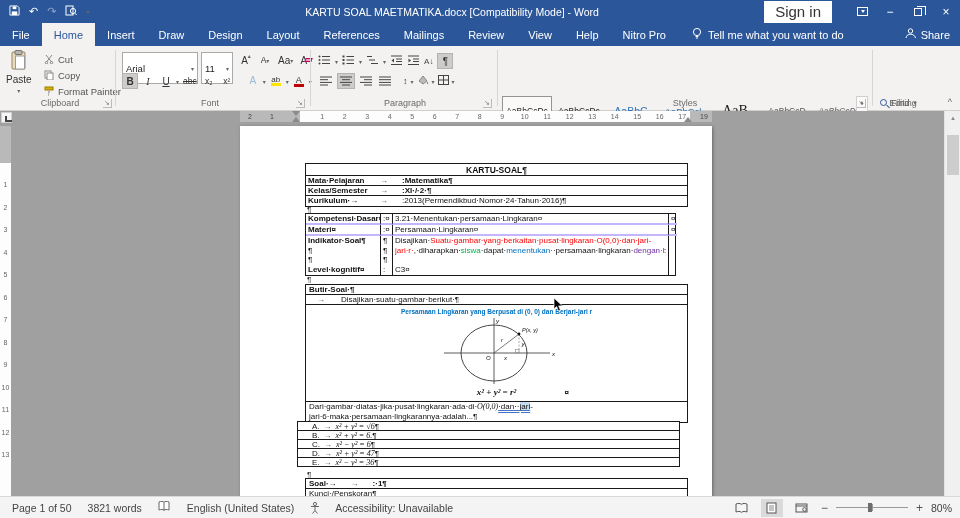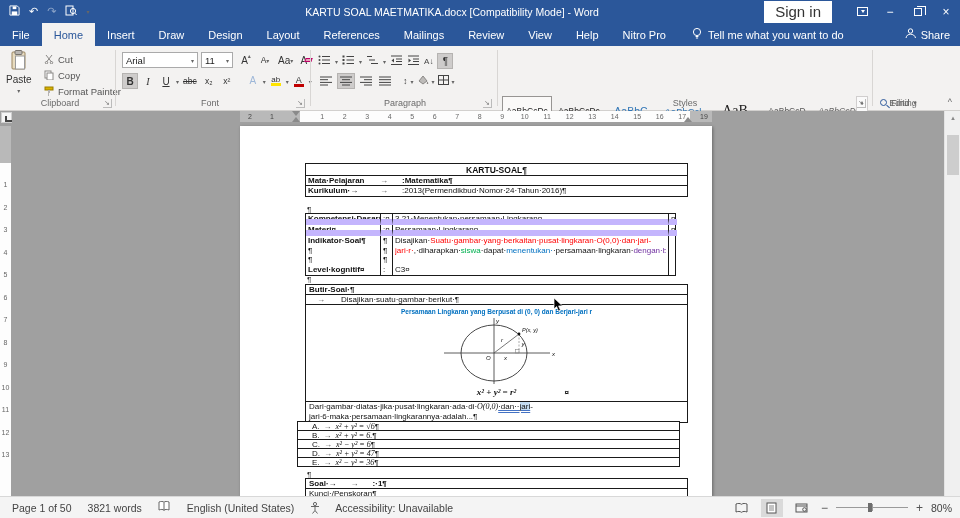--- a/index.html
+++ b/index.html
@@ -29,21 +29,21 @@
 .tellme{display:flex;align-items:center;gap:6px;margin-left:14px;white-space:nowrap}
 .share{position:absolute;right:10px;top:0;height:23px;display:flex;align-items:center;gap:5px}
 
 
 .ribbon{position:absolute;left:0;top:46px;right:0;height:65px;background:#f3f2f1;border-bottom:1px solid #d2d0ce;font-size:10px;color:#333}
 .gdiv{position:absolute;top:4px;bottom:4px;width:1px;background:#d8d6d4}
 .glabel{position:absolute;bottom:2px;font-size:9px;color:#6a6a6a;text-align:center}
 .launcher{position:absolute;bottom:2px;font-size:7px;color:#777;border:1px solid #bbb;border-top:none;border-left:none;width:9px;height:9px;line-height:7px;text-align:center}
 .btn-big{position:absolute;display:flex;flex-direction:column;align-items:center;gap:2px;font-size:10px;color:#333}
 .smallbtn{display:flex;align-items:center;gap:4px;font-size:9.5px;color:#555;height:15px}
-.fcombo{border:1px solid #aaa;background:#fff;height:16px;display:flex;align-items:center;justify-content:space-between;padding:0 3px;font-size:9.5px;color:#222}
+.fcombo{border:1px solid #aaa;background:#fff;height:32px;display:flex;align-items:center;justify-content:space-between;padding:0 3px;font-size:9.5px;color:#222}
 .car{font-size:6px;color:#666}
 .fbtn{height:16px;min-width:16px;display:inline-flex;align-items:center;justify-content:center;font-size:10px;color:#333;padding:0 2px}
 .fbtn.on{background:#cecccb;border:1px solid #b5b3b1}
 .underl{text-decoration:underline}
 .strik{text-decoration:line-through;font-size:8.5px}
 .colorbar{display:block;width:10px;height:3px;margin-top:-1px}
 .stack{display:flex;flex-direction:column;align-items:center;line-height:1}
 .sgal{position:absolute;left:502px;top:50px;display:flex;gap:2px}
 .sgi{width:50px;height:40px;display:flex;flex-direction:column;align-items:center;justify-content:center;border:1px solid transparent}
 .sgi.active{border:1px solid #979593;background:#faf9f8}
@@ -83,21 +83,21 @@
 .t1{position:absolute;left:65px;top:37px;width:383px;border:1px solid #1a1a1a;font-size:8px}
 .t1 .r{border-bottom:1px solid #1a1a1a;height:10px;line-height:9px;padding:0 2px;white-space:nowrap;overflow:hidden}
 .t1 .r:last-child{border-bottom:none}
 .t1 .hdr{height:12px;line-height:12px;text-align:center;font-weight:bold;font-size:8.5px;border-bottom:1px solid #1a1a1a}
 .mlab{display:inline-block;width:72px;font-weight:bold}
 .mar{color:#555;padding:0 14px 0 0}
 .vbold .mval{font-weight:bold}
 .pilmark{position:absolute;font-size:8px;color:#333}
 
 .kd{position:absolute;left:65px;top:87px;width:371px;display:grid;grid-template-columns:75px 12px 276px 8px;border:1px solid #1a1a1a;font-size:8px}
-.kd>div{border-right:1px solid #1a1a1a;border-bottom:6px solid #c4b5fd;padding:0 2px;height:11px;line-height:10px;white-space:nowrap;overflow:hidden}
+.kd>div{border-right:1px solid #1a1a1a;border-bottom:2px solid #c4b5fd;padding:0 2px;height:11px;line-height:10px;white-space:nowrap;overflow:hidden}
 .kd>div.nr{border-right:none}
 .kd>div.tall{height:39px;line-height:9.5px;border-bottom:none;white-space:normal}
 .kd .bl{font-weight:bold}
 .kd .ln{height:9.5px;line-height:9.5px}
 
 .box{position:absolute;left:65px;width:383px;border:1px solid #1a1a1a;font-size:8px;padding:0 3px;white-space:nowrap;overflow:hidden;background:#fff}
 .math{font-family:"Liberation Serif",serif;font-style:italic}
 .grm{text-decoration:underline double #4472c4}
 .flagbg{background:#c5ddf2}
 .figttl{margin-top:3px;text-align:center;font-size:6.5px;font-weight:bold;color:#0070c0}
@@ -531,20 +531,23 @@
     <div class="page">
 
       <div class="t1">
         <div class="r hdr">KARTU-SOAL¶</div>
         <div>
 
             <div class="r vbold">
               <span class="mlab">Mata·Pelajaran</span><span class="mar">→</span><span class="mval">:Matematika¶</span>
             </div>
 
+            <div class="r vbold">
+              <span class="mlab">Kelas/Semester</span><span class="mar">→</span><span class="mval">:XI·/·2·¶</span>
+            </div>
 
             <div class="r">
               <span class="mlab">Kurikulum·→</span><span class="mar">→</span><span class="mval">:2013(Permendikbud·Nomor·24·Tahun·2016)¶</span>
             </div>
           </div>
       </div>
       <span class="pilmark" style="left:67px;top:79px">¶</span>
 
       <div class="kd">
         <div class="bl">Kompetensi·Dasar¤</div>

